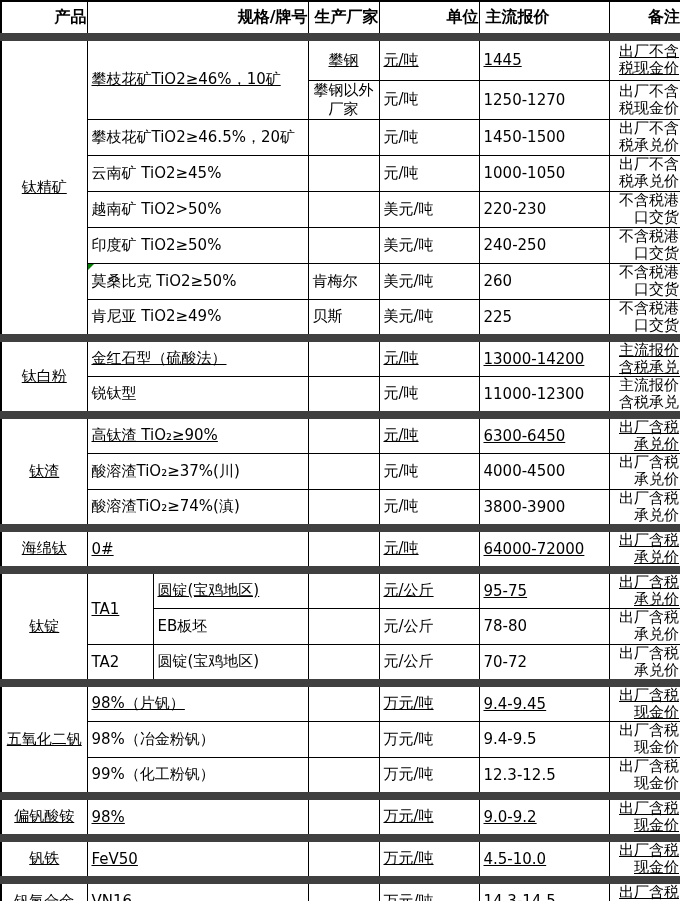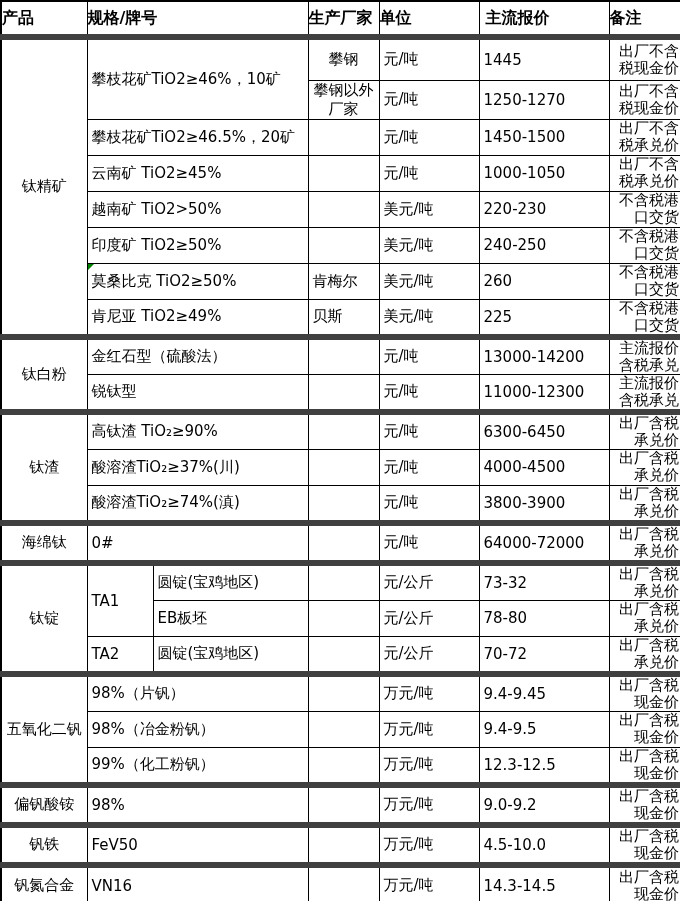--- a/index.html
+++ b/index.html
@@ -17,36 +17,36 @@
   }
   th, td {
     border: 1px solid #000;
     vertical-align: middle;
     overflow: hidden;
     white-space: normal;
   }
   thead th {
     font-weight: bold;
     font-size: 16px;
-    text-align: left;
+    text-align: right;
     height: 36px;
     border-bottom: 2px solid #000;
   }
   thead th.hl { text-align: left; padding-left: 6px; }
   td { font-size: 15px; }
   td.c { text-align: center; }
   td.l { text-align: left; padding-left: 4px; }
   td.note {
     text-align: right;
     padding: 0 1px 0 2px;
     font-size: 15px;
     line-height: 17px;
     word-break: break-all;
   }
-  tr.group-start td { border-top: 6px solid #404040; }
+  tr.group-start td { border-top: 8px solid #404040; text-decoration: underline; }
   td.rel { position: relative; }
   .corner-marker {
     position: absolute;
     top: 0; left: 0;
     width: 0; height: 0;
     border-top: 6px solid #008000;
     border-right: 6px solid transparent;
   }
 </style>
 </head>
@@ -173,21 +173,21 @@
         <td class="l">元/吨</td>
         <td class="l">64000-72000</td>
         <td class="note">出厂含税承兑价</td>
       </tr>
       <tr class="group-start" style="height: 36px;">
         <td rowspan="3" class="c">钛锭</td>
         <td rowspan="2" class="l">TA1</td>
         <td class="l">圆锭(宝鸡地区)</td>
         <td class="c"></td>
         <td class="l">元/公斤</td>
-        <td class="l">73-32</td>
+        <td class="l">95-75</td>
         <td class="note">出厂含税承兑价</td>
       </tr>
       <tr style="height: 36px;">
         <td class="l">EB板坯</td>
         <td class="c"></td>
         <td class="l">元/公斤</td>
         <td class="l">78-80</td>
         <td class="note">出厂含税承兑价</td>
       </tr>
       <tr style="height: 36px;">

